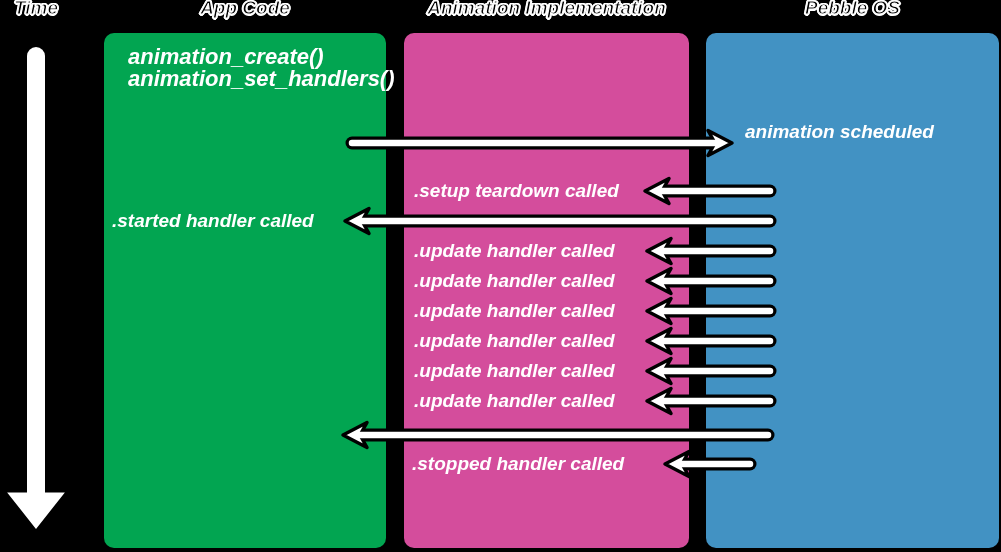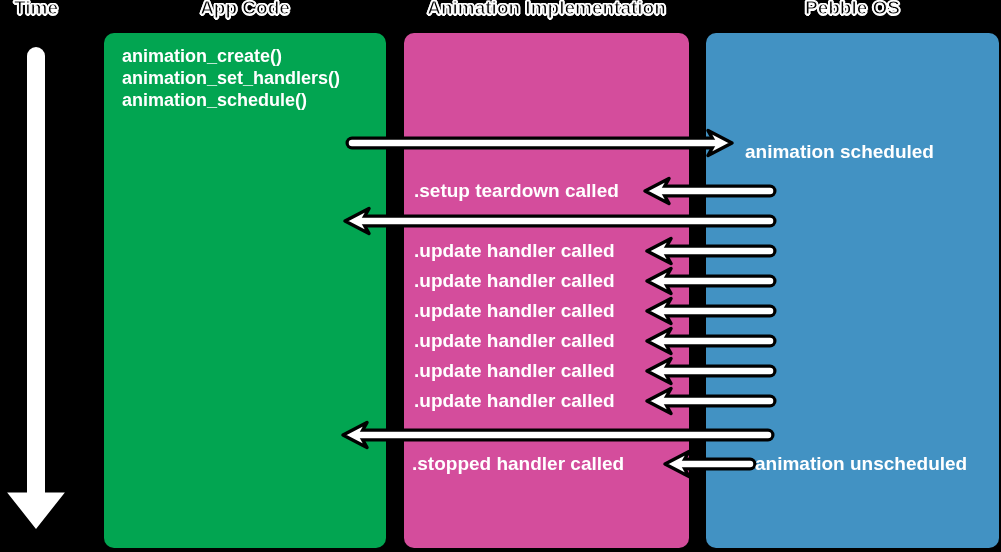--- a/index.html
+++ b/index.html
@@ -1,38 +1,38 @@
 <!DOCTYPE html>
 <html style="--c-background: #000000; --c-app_code: #02A551; --c-animation_implementation: #D44D9C; --c-pebble_os: #4292C3; --c-label_text: #FFFFFF; --c-header_text: #000000; --c-header_outline: #FFFFFF; --c-arrow_fill: #FFFFFF; --c-arrow_outline: #000000;"><head>
 <meta charset="utf-8">
 <style>
   html,body{margin:0;padding:0;background:#000;}
   .canvas{
     position:relative;width:1001px;height:552px;overflow:hidden;
     background:var(--c-background,#000);
-    font-family:"Liberation Sans",sans-serif;font-weight:700;
+    font-family:"Liberation Sans",sans-serif;font-weight:700;font-style:italic;
   }
   .hdr{
     position:absolute;top:-3px;line-height:22px;text-align:center;
     font-size:19px;color:var(--c-header_text,#000);
     -webkit-text-stroke:1px var(--c-header_outline,#fff);
     text-shadow:
       -1px -1px 0 var(--c-header_outline,#fff), 1px -1px 0 var(--c-header_outline,#fff),
       -1px  1px 0 var(--c-header_outline,#fff), 1px  1px 0 var(--c-header_outline,#fff),
       -1.5px 0 0 var(--c-header_outline,#fff), 1.5px 0 0 var(--c-header_outline,#fff),
       0 -1.5px 0 var(--c-header_outline,#fff), 0 1.5px 0 var(--c-header_outline,#fff);
     white-space:nowrap;
   }
   .box{position:absolute;top:33px;height:515px;border-radius:10px;}
   #box-green{left:104px;width:282px;background:var(--c-app_code,#02A551);}
   #box-magenta{left:404px;width:285px;background:var(--c-animation_implementation,#D44D9C);}
   #box-blue{left:706px;width:293px;background:var(--c-pebble_os,#4292C3);}
   .calls{
-    position:absolute;left:122px;top:46px;
-    font-size:18px;line-height:21.8px;color:var(--c-label_text,#fff);
+    position:absolute;left:128px;top:46px;
+    font-size:22px;line-height:21.8px;color:var(--c-label_text,#fff);
     white-space:nowrap;
   }
   .lbl{
     position:absolute;transform:translateY(-50%);
     font-size:19px;color:var(--c-label_text,#fff);white-space:nowrap;
   }
   #arrow-layer{position:absolute;left:0;top:0;pointer-events:none;}
 </style>
 </head>
 <body>
@@ -107,27 +107,26 @@
       <g>
         <line x1="679" y1="464" x2="750" y2="464" stroke="#000000" stroke-width="13" stroke-linecap="round"></line>
         <path d="M 665 464 L 689 451.5 L 682 464 L 689 476.5 Z" fill="#FFFFFF" stroke="#000000" stroke-width="3.5" stroke-linejoin="round"></path>
         <line x1="681" y1="464" x2="750" y2="464" stroke="#FFFFFF" stroke-width="6.5" stroke-linecap="round"></line>
       </g>
     </svg>
 
   <div class="calls">
     <div>animation_create()</div>
     <div>animation_set_handlers()</div>
-    <div>animation_schedule()</div>
   </div>
 
-  <div class="lbl" style="left:745px;top:152px">animation scheduled</div>
+  <div class="lbl" style="left:745px;top:132px">animation scheduled</div>
   <div class="lbl" style="left:414px;top:191px">.setup teardown called</div>
+  <div class="lbl" style="left:112px;top:221px">.started handler called</div>
   <div class="lbl" style="left:414px;top:251px">.update handler called</div>
   <div class="lbl" style="left:414px;top:281px">.update handler called</div>
   <div class="lbl" style="left:414px;top:311px">.update handler called</div>
   <div class="lbl" style="left:414px;top:341px">.update handler called</div>
   <div class="lbl" style="left:414px;top:371px">.update handler called</div>
   <div class="lbl" style="left:414px;top:401px">.update handler called</div>
   <div class="lbl" style="left:412px;top:464px">.stopped handler called</div>
-  <div class="lbl" style="left:755px;top:464px">animation unscheduled</div>
 
 </div>
 
 </body></html>

